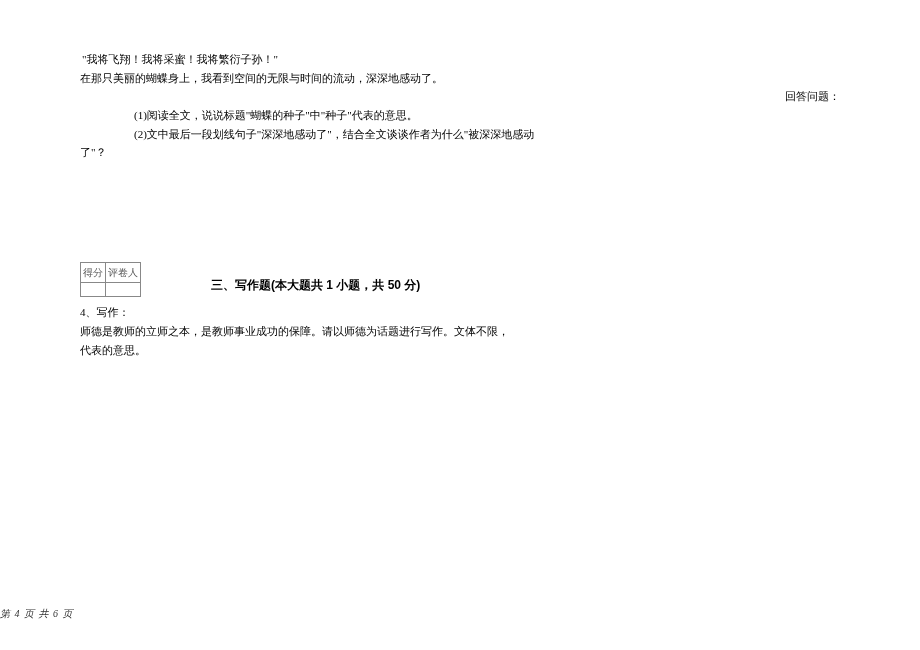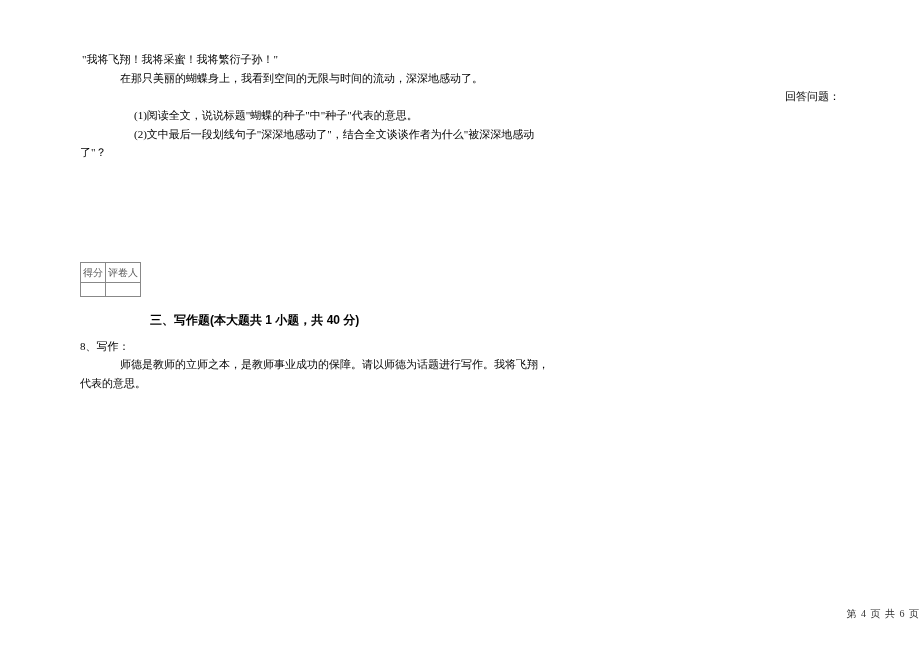--- a/index.html
+++ b/index.html
@@ -15,38 +15,36 @@
       font-size: 11px;
       color: #000000;
       position: relative;
       padding: 50px 80px 0 80px;
       line-height: 1.7;
     }
     .quote-line {
       margin-left: 2px;
     }
     .indent-1 {
-      margin-left: 40px;
     }
     .indent-2 {
       margin-left: 20px;
       text-align: right;
     }
     .indent-3 {
       margin-left: 54px;
     }
     .no-indent {
       margin-left: 0;
     }
     .score-section {
       display: flex;
       align-items: flex-start;
       margin-top: 100px;
       margin-left: 0;
-      flex-direction: column;
     }
     .score-table {
       border-collapse: collapse;
       font-size: 10px;
     }
     .score-table td {
       border: 1px solid #888;
       padding: 1px 2px;
       text-align: center;
       font-family: "SimSun", "宋体", serif;
@@ -65,24 +63,25 @@
       padding-top: 13px;
     }
     .writing-q {
       margin-top: 6px;
     }
     .page-footer {
       position: absolute;
       bottom: 28px;
       left: 0;
       width: 100%;
-      text-align: right;
+      text-align: left;
       font-size: 10px;
       color: #333;
       letter-spacing: 1px;
+      font-style: italic;
     }
   </style>
 </head>
 <body>
 
 <div class="quote-line">"我将飞翔！我将采蜜！我将繁衍子孙！"</div>
 <div class="indent-1">在那只美丽的蝴蝶身上，我看到空间的无限与时间的流动，深深地感动了。</div>
 <div class="indent-2">回答问题：</div>
 <div class="indent-3">(1)阅读全文，说说标题"蝴蝶的种子"中"种子"代表的意思。</div>
 <div class="indent-3">(2)文中最后一段划线句子"深深地感动了"，结合全文谈谈作者为什么"被深深地感动</div>
@@ -94,20 +93,20 @@
         <tr>
       <td>得分</td>
       <td>评卷人</td>
     </tr>
     <tr>
       <td class="blank-cell"></td>
       <td class="blank-cell"></td>
     </tr>
   </tbody>
     </table>
-  <div class="section-title">三、写作题(本大题共 1 小题，共 40 分)</div>
+  <div class="section-title">三、写作题(本大题共 1 小题，共 50 分)</div>
 </div>
 
-<div class="writing-q no-indent">8、写作：</div>
-<div class="indent-1">师德是教师的立师之本，是教师事业成功的保障。请以师德为话题进行写作。我将飞翔，</div>
+<div class="writing-q no-indent">4、写作：</div>
+<div class="indent-1">师德是教师的立师之本，是教师事业成功的保障。请以师德为话题进行写作。文体不限，</div>
 <div class="no-indent">代表的意思。</div>
 
 <div class="page-footer">第 4 页 共 6 页</div>
 
 </body></html>

